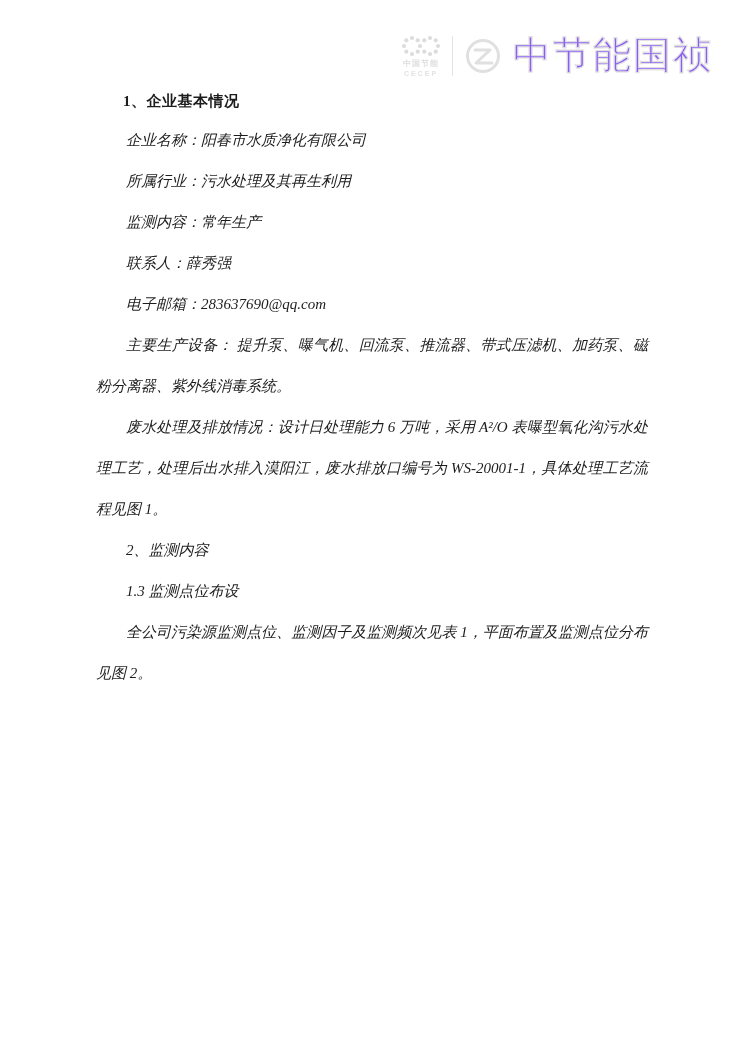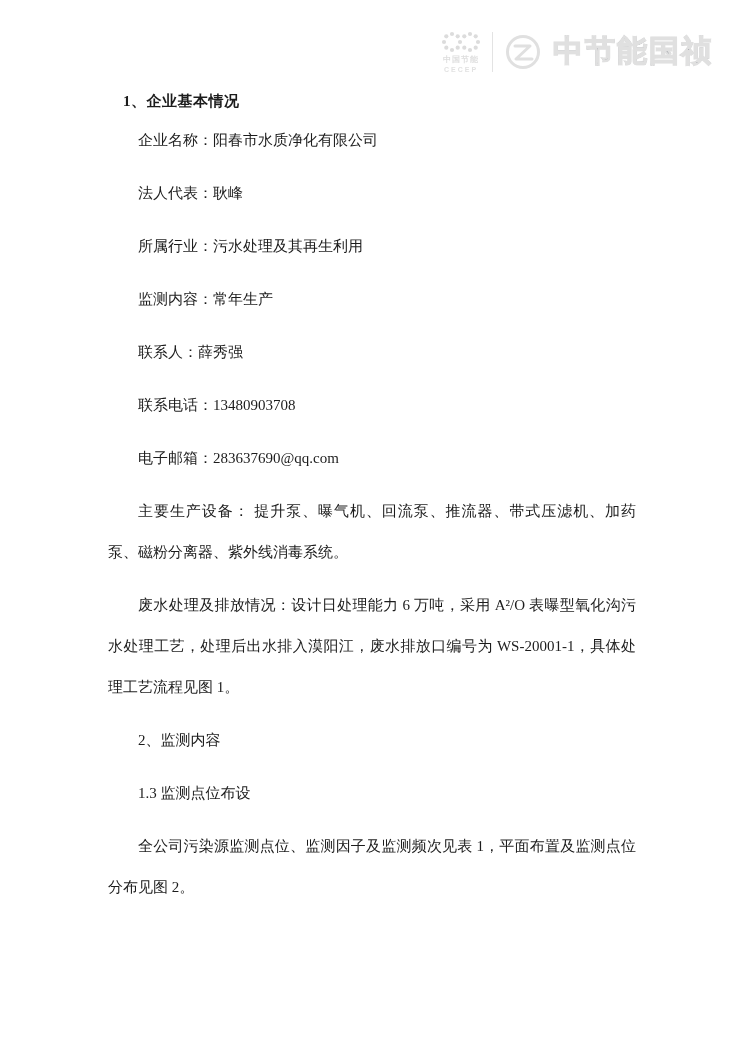--- a/index.html
+++ b/index.html
@@ -53,23 +53,23 @@
     font-family: "Liberation Sans", sans-serif;
     font-weight: bold;
   }
   .logo-divider {
     width: 1px;
     height: 40px;
     background: #e3e3e3;
   }
   .brand-text {
     font-family: "Liberation Sans", "DejaVu Sans", sans-serif;
-    font-size: 30px;
-    font-weight: bold;
-    color: #0f172a;
+    font-size: 38px;
+    font-weight: normal;
+    color: #8b5cf6;
     -webkit-text-stroke: 1.2px #e0e0e0;
     text-shadow: 0 0 1px #e6e6e6;
     letter-spacing: 2px;
     white-space: nowrap;
   }
   
   .content {
     position: absolute;
     left: 96px;
     right: 95px;
@@ -79,25 +79,26 @@
   .doc-heading {
     font-size: 15px;
     font-weight: bold;
     line-height: 26px;
     margin: 0;
     text-indent: 1.8em;
     letter-spacing: 0.5px;
     font-family: Liberation Serif, serif;
   }
   .content p {
-    margin: 12px;
+    margin: 0;
     line-height: 41px;
     text-align: justify;
     text-indent: 2em;
     word-break: break-all;
+    font-style: italic;
   }
   .content p.first-field {
     margin-top: 6px;
   }
 </style>
 </head>
 <body>
 
 <div class="page">
 
@@ -133,25 +134,23 @@
       <path d="M11 13 H26 L12 26 H28" fill="none" stroke="#e0e0e0" stroke-width="3" stroke-linecap="round" stroke-linejoin="round"></path>
     </svg>
 
     <div class="brand-text">中节能国祯</div>
   </div>
 
   <div class="content">
     <h1 class="doc-heading">1、企业基本情况</h1>
 
     <p class="first-field">企业名称：阳春市水质净化有限公司</p>
-    <p>法人代表：耿峰</p>
     <p>所属行业：污水处理及其再生利用</p>
     <p>监测内容：常年生产</p>
     <p>联系人：薛秀强</p>
-    <p>联系电话：13480903708</p>
     <p>电子邮箱：283637690@qq.com</p>
 
     <p>主要生产设备： 提升泵、曝气机、回流泵、推流器、带式压滤机、加药泵、磁粉分离器、紫外线消毒系统。</p>
     <p>废水处理及排放情况：设计日处理能力 6 万吨，采用 A²/O 表曝型氧化沟污水处理工艺，处理后出水排入漠阳江，废水排放口编号为 WS-20001-1，具体处理工艺流程见图 1。</p>
 
     <p>2、监测内容</p>
     <p>1.3 监测点位布设</p>
 
     <p>全公司污染源监测点位、监测因子及监测频次见表 1，平面布置及监测点位分布见图 2。</p>
   </div>

